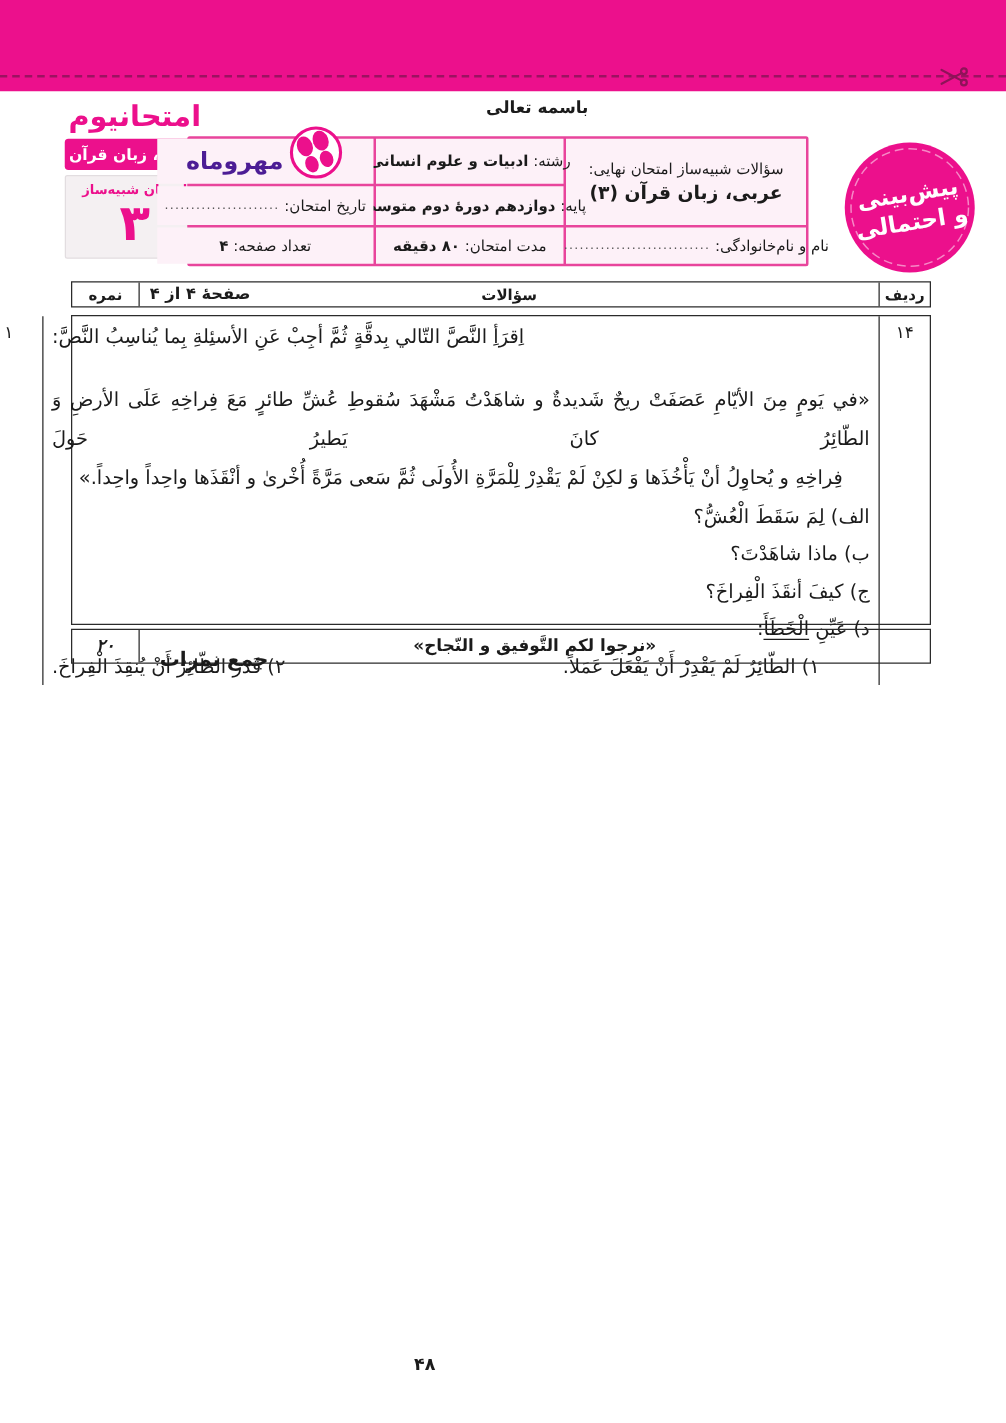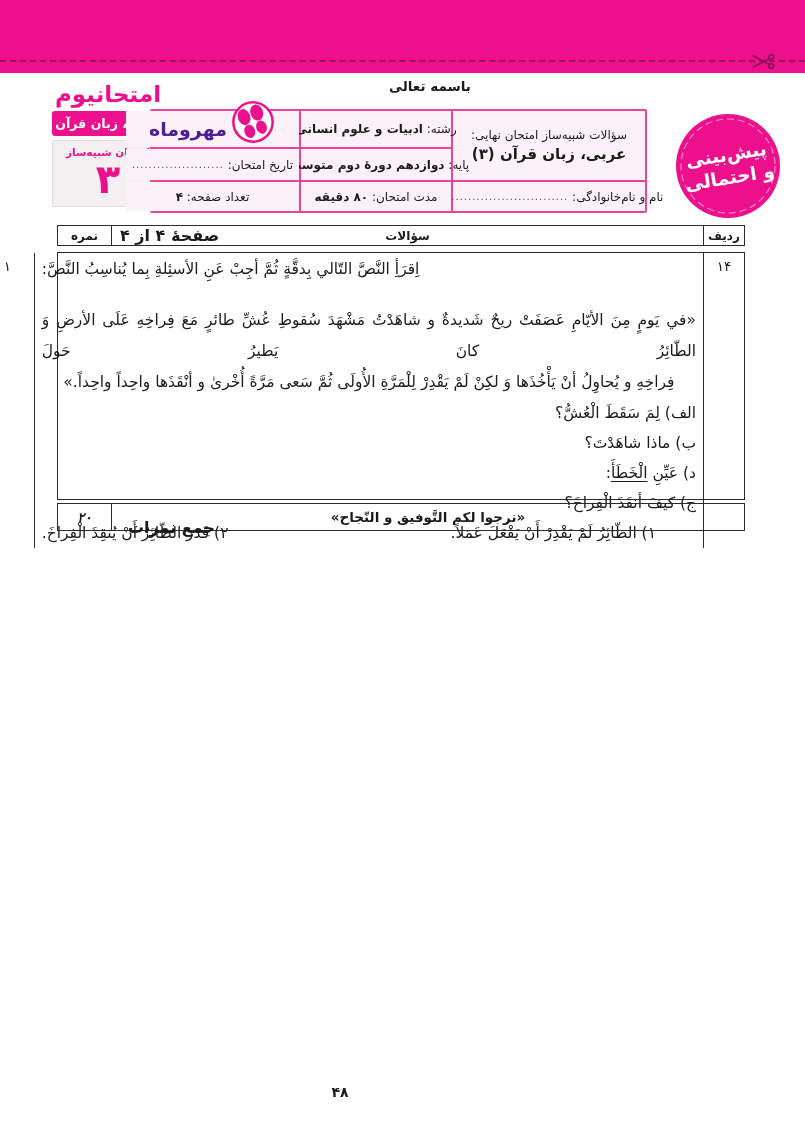--- a/index.html
+++ b/index.html
@@ -45,21 +45,21 @@
   .dots{font-size:10px;color:#555;letter-spacing:1px;}
 
   
   .stamp{position:absolute;top:100px;left:648px;width:152px;height:140px;overflow:visible;}
 
   
   .qt{box-sizing:border-box;border:1.5px solid #2b2b2b;position:absolute;left:57px;width:688px;display:grid;}
   .qt-head{top:225px;height:21px;grid-template-columns:40px 1fr 53px;font-weight:bold;font-size:12px;}
   .qt-head>div{display:flex;align-items:center;justify-content:center;}
   .qh-mid{position:relative;border-left:1.5px solid #2b2b2b;border-right:1.5px solid #2b2b2b;}
-  .page-indicator{position:absolute;left:8px;font-size:16px;}
+  .page-indicator{position:absolute;left:8px;font-size:13px;}
   .qt-body{top:252px;height:248px;grid-template-columns:40px 1fr 53px;}
   .qb-row,.qb-score{text-align:center;padding-top:5px;font-size:13.5px;}
   .qb-main{border-left:1.5px solid #2b2b2b;border-right:1.5px solid #2b2b2b;padding:2px 7px 0;}
   .q-intro{text-align:left;line-height:29px;font-size:15.5px;white-space:nowrap;}
   .q-passage-l1{text-align:justify;text-align-last:justify;line-height:31px;font-size:15.5px;margin-top:21px;}
   .q-passage-l2{text-align:center;line-height:31px;font-size:15.5px;white-space:nowrap;}
   .q-part{text-align:right;line-height:30px;font-size:15.5px;}
   .u{text-decoration:underline;text-underline-offset:3px;}
   .q-options{display:flex;gap:222px;padding-right:40px;line-height:30px;font-size:15.5px;white-space:nowrap;}
   .qt-foot{top:503px;height:28px;grid-template-columns:1fr 53px;font-weight:bold;}
@@ -163,24 +163,24 @@
   </div>
 
   <div class="qt qt-body">
     <div class="qb-row">۱۴</div>
     <div class="qb-main">
       <div class="q-intro">اِقرَأِ النَّصَّ التّالي بِدقَّةٍ ثُمَّ أجِبْ عَنِ الأسئِلةِ بِما يُناسِبُ النَّصَّ:</div>
       <div class="q-passage-l1">«في يَومٍ مِنَ الأيّامِ عَصَفَتْ ريحٌ شَديدةٌ و شاهَدْتُ مَشْهَدَ سُقوطِ عُشِّ طائرٍ مَعَ فِراخِهِ عَلَى الأرضِ وَ الطّائِرُ كانَ يَطيرُ حَولَ</div>
       <div class="q-passage-l2">فِراخِهِ و يُحاوِلُ أنْ يَأْخُذَها وَ لكِنْ لَمْ يَقْدِرْ لِلْمَرَّةِ الأُولَى ثُمَّ سَعى مَرَّةً أُخْرىٰ و أنْقَذَها واحِداً واحِداً.»</div>
       <div class="q-part">الف) لِمَ سَقَطَ الْعُشُّ؟</div>
       <div class="q-part">ب) ماذا شاهَدْتَ؟</div>
+      <div class="q-part">ج) كيفَ أنقَذَ الْفِراخَ؟</div>
       <div class="q-part">
         <span>د) عَيِّنِ </span><span class="u">الْخَطَأَ</span><span>:</span>
       </div>
-      <div class="q-part">ج) كيفَ أنقَذَ الْفِراخَ؟</div>
       <div class="q-options">
         <span>۱) الطّائِرُ لَمْ يَقْدِرْ أَنْ يَفْعَلَ عَمَلاً.</span>
         <span>۲) قَدَرَ الطّائِرُ أَنْ يُنقِذَ الْفِراخَ.</span>
       </div>
     </div>
     <div class="qb-score">۱</div>
   </div>
 
   <div class="qt qt-foot">
     <div class="qf-main">

